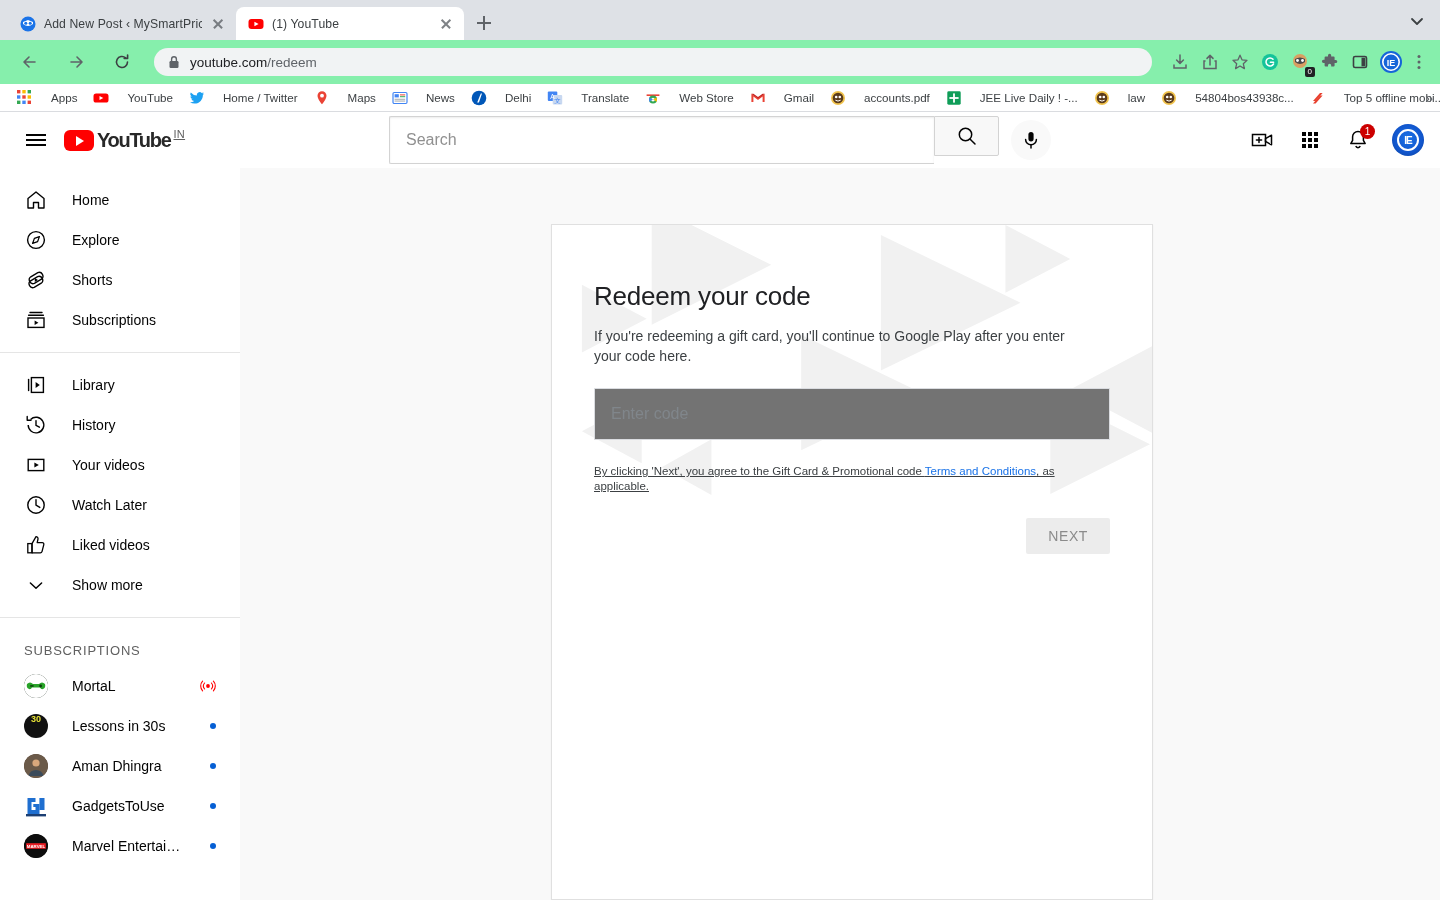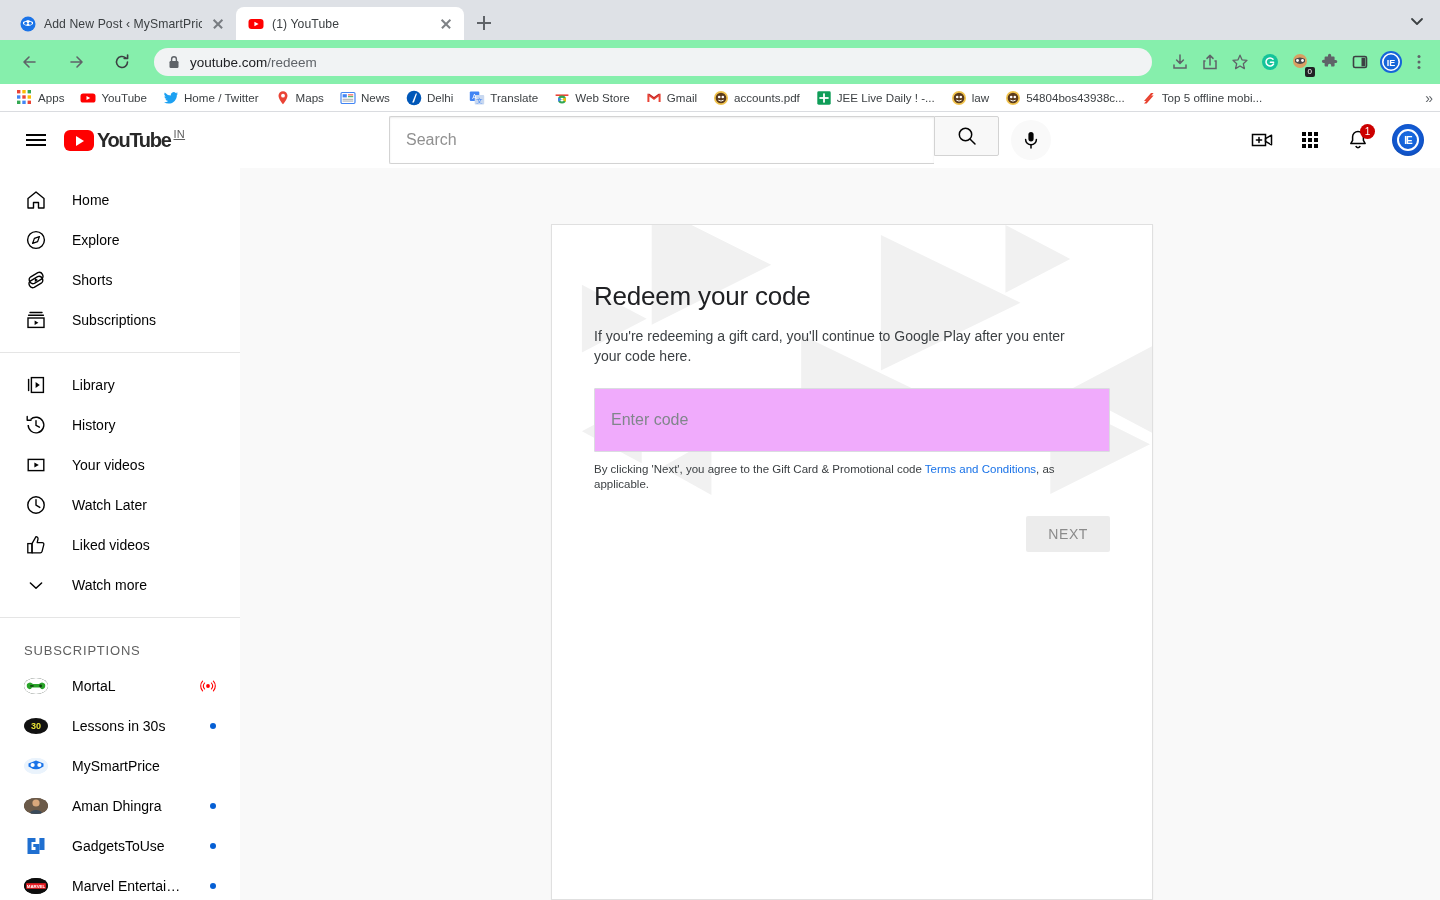--- a/index.html
+++ b/index.html
@@ -73,21 +73,21 @@
     width: 28px; height: 28px; display: flex; align-items: center;
     justify-content: center; position: relative;
   }
 
   .bookmarks {
     height: 28px; background: #ffffff; display: flex; align-items: center;
     padding: 0 9px; gap: 0; flex: 0 0 28px; border-bottom: 1px solid #dadce0;
     overflow: hidden; position: relative;
   }
   .bm {
-    display: flex; align-items: center; gap: 5px; padding: 0 8px;
+    display: flex; align-items: center; gap: 18px; padding: 0 8px;
     height: 24px; font-size: 11.6px; color: #3c4043; white-space: nowrap;
     border-radius: 4px; flex: 0 0 auto;
   }
   .bm-ico { width: 16px; height: 16px; flex: 0 0 16px; position: relative; }
   .bm-overflow {
     position: absolute; right: 8px; font-size: 14px; color: #5f6368;
     letter-spacing: -1px;
   }
 
   
@@ -179,22 +179,22 @@
     gap: 24px; font-size: 14px; color: #030303;
   }
   .side-item .ico { width: 24px; height: 24px; flex: 0 0 24px; display: flex; align-items: center; justify-content: center; }
   .side-item .lbl { flex: 1; white-space: nowrap; overflow: hidden; text-overflow: ellipsis; }
   .side-sep { height: 1px; background: #e5e5e5; margin: 12px 0; }
   .side-head {
     padding: 8px 24px 4px; font-size: 13px; color: #606060;
     letter-spacing: .8px; font-weight: 500; height: 36px; display: flex; align-items: center;
   }
   .chan-ico {
-    width: 24px; height: 16px; border-radius: 50%; flex: 0 0 24px;
-    display: flex; align-items: center; justify-content: center;
+    width: 24px; height: 24px; border-radius: 50%; flex: 0 0 24px;
+    display: flex; justify-content: center;
     font-size: 8px; font-weight: bold; color: #fff; overflow: hidden;
   }
   .dot-new { width: 6px; height: 6px; border-radius: 50%; background: #065fd4; flex: 0 0 6px; }
   .live-ico { width: 16px; height: 16px; flex: 0 0 16px; }
 
   
   .content {
     flex: 1; background: #f9f9f9; display: flex; justify-content: center;
     padding-top: 56px; overflow: hidden;
   }
@@ -207,28 +207,28 @@
   .card-inner { position: relative; z-index: 2; }
   .card-title {
     font-size: 26px; font-weight: 400; color: #202124; letter-spacing: -.2px;
     margin-bottom: 14px;
   }
   .card-sub {
     font-size: 14px; color: #3c4043; line-height: 20px; max-width: 500px;
     margin-bottom: 22px;
   }
   .code-input {
-    width: 100%; height: 64px; border: 1px solid #dadce0; background: #f0abfc;
+    width: 100%; height: 52px; border: 1px solid #dadce0; background: #737373;
     padding: 0 16px; font-size: 16px; color: #202124; outline: none;
     font-family: "Liberation Sans", sans-serif; border-radius: 1px;
   }
   .code-input::placeholder { color: #80868b; }
   .card-terms {
     font-size: 11.5px; color: #3c4043; line-height: 15px;
-    margin-top: 10px; max-width: 480px;
+    margin-top: 24px; max-width: 480px; text-decoration: underline;
   }
   .card-terms a { color: #1a73e8; text-decoration: none; }
   .card-actions { display: flex; justify-content: flex-end; margin-top: 24px; }
   .next-btn {
     background: #ececec; color: #8b8b8b; border: none; font-size: 14px;
     letter-spacing: .6px; padding: 10px 22px; font-family: "Liberation Sans", sans-serif;
     border-radius: 2px;
   }
 </style>
 </head>
@@ -714,21 +714,21 @@
           </span>
           <span class="lbl">Liked videos</span>
         </div>
 
         <div class="side-item">
           <span class="ico">
             <svg width="24" height="24" viewBox="0 0 24 24">
               <path d="M6.4 10 L12 15.2 L17.6 10" stroke="#030303" stroke-width="1.5" fill="none" stroke-linecap="round" stroke-linejoin="round"></path>
             </svg>
           </span>
-          <span class="lbl">Watch more</span>
+          <span class="lbl">Show more</span>
         </div>
 
         <div class="side-sep"></div>
 
         <div class="side-head">SUBSCRIPTIONS</div>
 
         <div class="side-item">
           <span class="chan-ico" style="background:#0b1c0e;">
             <svg width="24" height="24" viewBox="0 0 24 24">
               <rect width="24" height="24" fill="#ffffff"></rect>
@@ -748,31 +748,20 @@
         </div>
 
         <div class="side-item">
           <span class="chan-ico" style="background:#111;color:#e8e337;font-size:9px;">
             <span>30</span>
           </span>
           <span class="lbl">Lessons in 30s</span>
           <span class="dot-new"></span>
         </div>
 
-        <div class="side-item">
-          <span class="chan-ico" style="background:#eaf3fc;">
-            <svg width="24" height="24" viewBox="0 0 24 24">
-              <circle cx="12" cy="12" r="12" fill="#eaf3fc"></circle>
-              <path d="M4.5 9.5 L12 6.5 L19.5 9.5 L19.5 12.5 Q12 18 4.5 12.5 Z" fill="#1a73e8"></path>
-              <circle cx="8.6" cy="11" r="2.1" fill="#fff"></circle>
-              <circle cx="15.4" cy="11" r="2.1" fill="#fff"></circle>
-            </svg>
-          </span>
-          <span class="lbl">MySmartPrice</span>
-        </div>
 
         <div class="side-item">
           <span class="chan-ico" style="background:#5b4636;">
             <svg width="24" height="24" viewBox="0 0 24 24">
               <circle cx="12" cy="12" r="12" fill="#6b5a49"></circle>
               <circle cx="12" cy="9" r="3.6" fill="#d9a87c"></circle>
               <path d="M4.4 22 q1.6-6 7.6-6 t7.6 6 Z" fill="#3a4a5a"></path>
             </svg>
           </span>
           <span class="lbl">Aman Dhingra</span>

